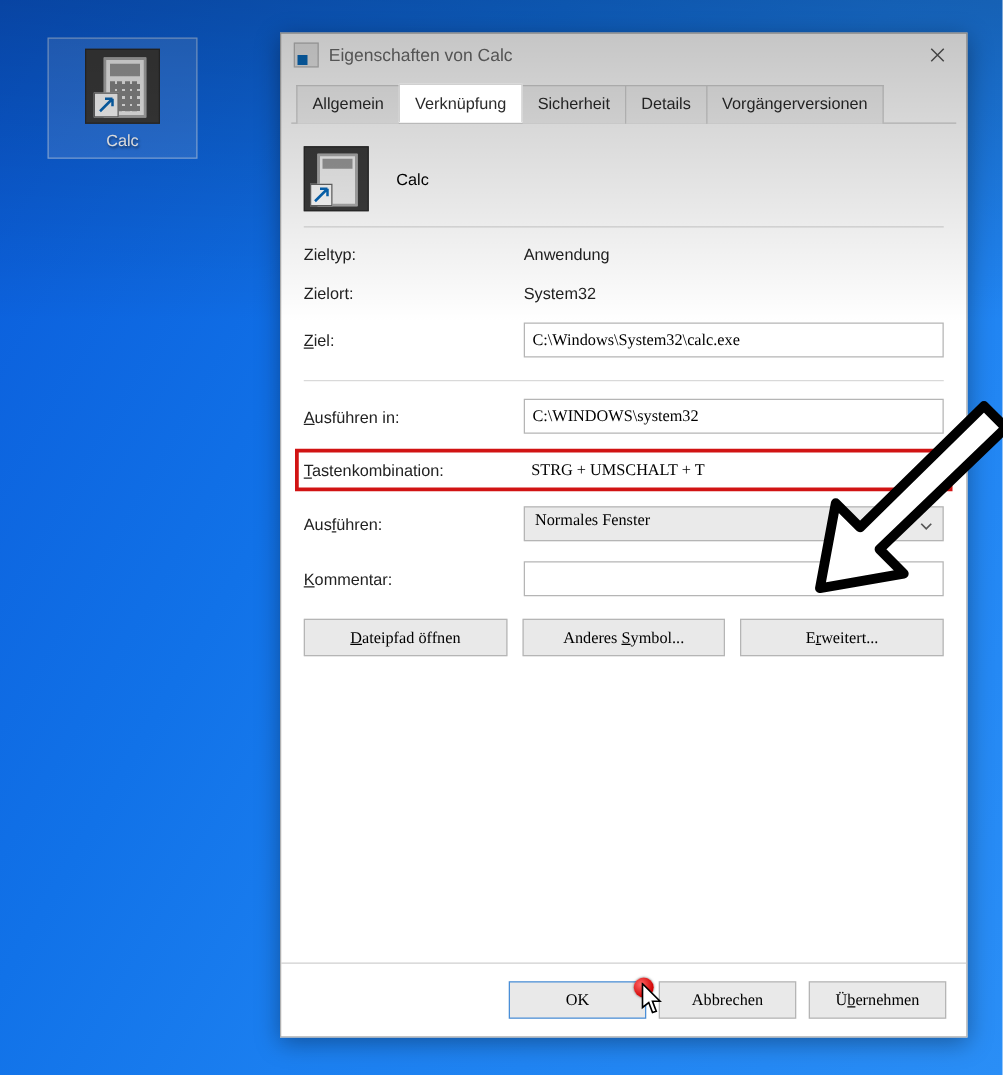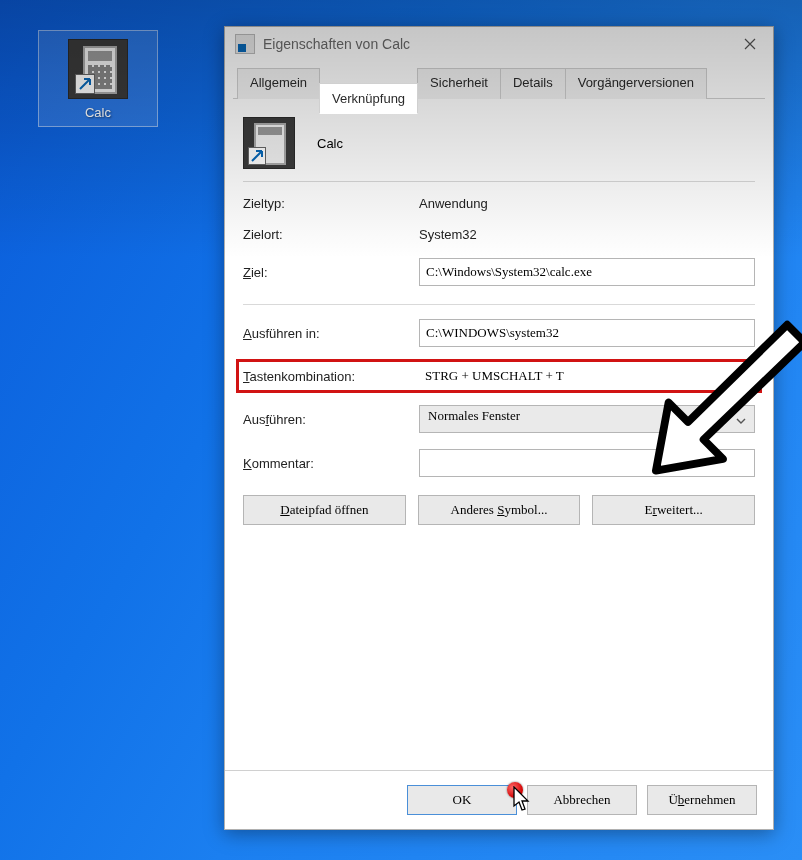--- a/index.html
+++ b/index.html
@@ -18,21 +18,21 @@
   
   .dialog{position:absolute;left:224px;top:26px;width:548px;height:802px;background:#fff;border:1px solid #b0b0b0;box-shadow:0 4px 18px rgba(0,0,0,.35);}
   .titlebar{height:34px;display:flex;align-items:center;padding:0 0 0 10px;color:#6a6a6a;}
   .titlebar .ti{width:18px;height:18px;margin-right:8px;background:#e9e9e9;border:1px solid #bbb;position:relative;}
   .titlebar .ti::after{content:"";position:absolute;left:2px;bottom:1px;width:8px;height:8px;background:#0868b8;}
   .titlebar .title{flex:1;font-size:14px;}
   .titlebar .close{width:46px;height:34px;display:flex;align-items:center;justify-content:center;color:#555;font-size:14px;}
   
   .tabstrip{display:flex;border-bottom:1px solid #d0d0d0;margin:6px 8px 0;padding-left:4px;}
   .tab{padding:6px 12px 7px;background:#f3f3f3;border:1px solid #d0d0d0;border-bottom:none;margin-right:-1px;font-size:13px;color:#2a2a2a;position:relative;top:1px;}
-  .tab.active{background:#fff;border-bottom:1px solid #fff;z-index:2;top:16px;padding-top:7px;padding-bottom:7px;}
+  .tab.active{background:#fff;border-bottom:1px solid #fff;z-index:2;top:0;padding-top:7px;padding-bottom:7px;}
   
   .panel{padding:18px 18px 12px;}
   .header-row{display:flex;align-items:center;gap:22px;margin-bottom:12px;}
   .app-icon{width:50px;height:50px;background:#3b3b3b;position:relative;border:1px solid #2a2a2a;}
   .app-icon .calc{position:absolute;left:10px;top:5px;width:28px;height:38px;background:#f2f2f2;border:2px solid #aaa;}
   .app-icon .calc .scr{position:absolute;left:2px;right:2px;top:2px;height:8px;background:#999;}
   .app-icon .arrow{position:absolute;left:4px;bottom:3px;width:16px;height:16px;background:#fff;border:1px solid #666;}
   .app-icon .arrow svg{width:100%;height:100%;display:block;}
   .app-name{font-size:13px;}
   .sep{height:1px;background:#d9d9d9;margin:6px 0 14px;}

